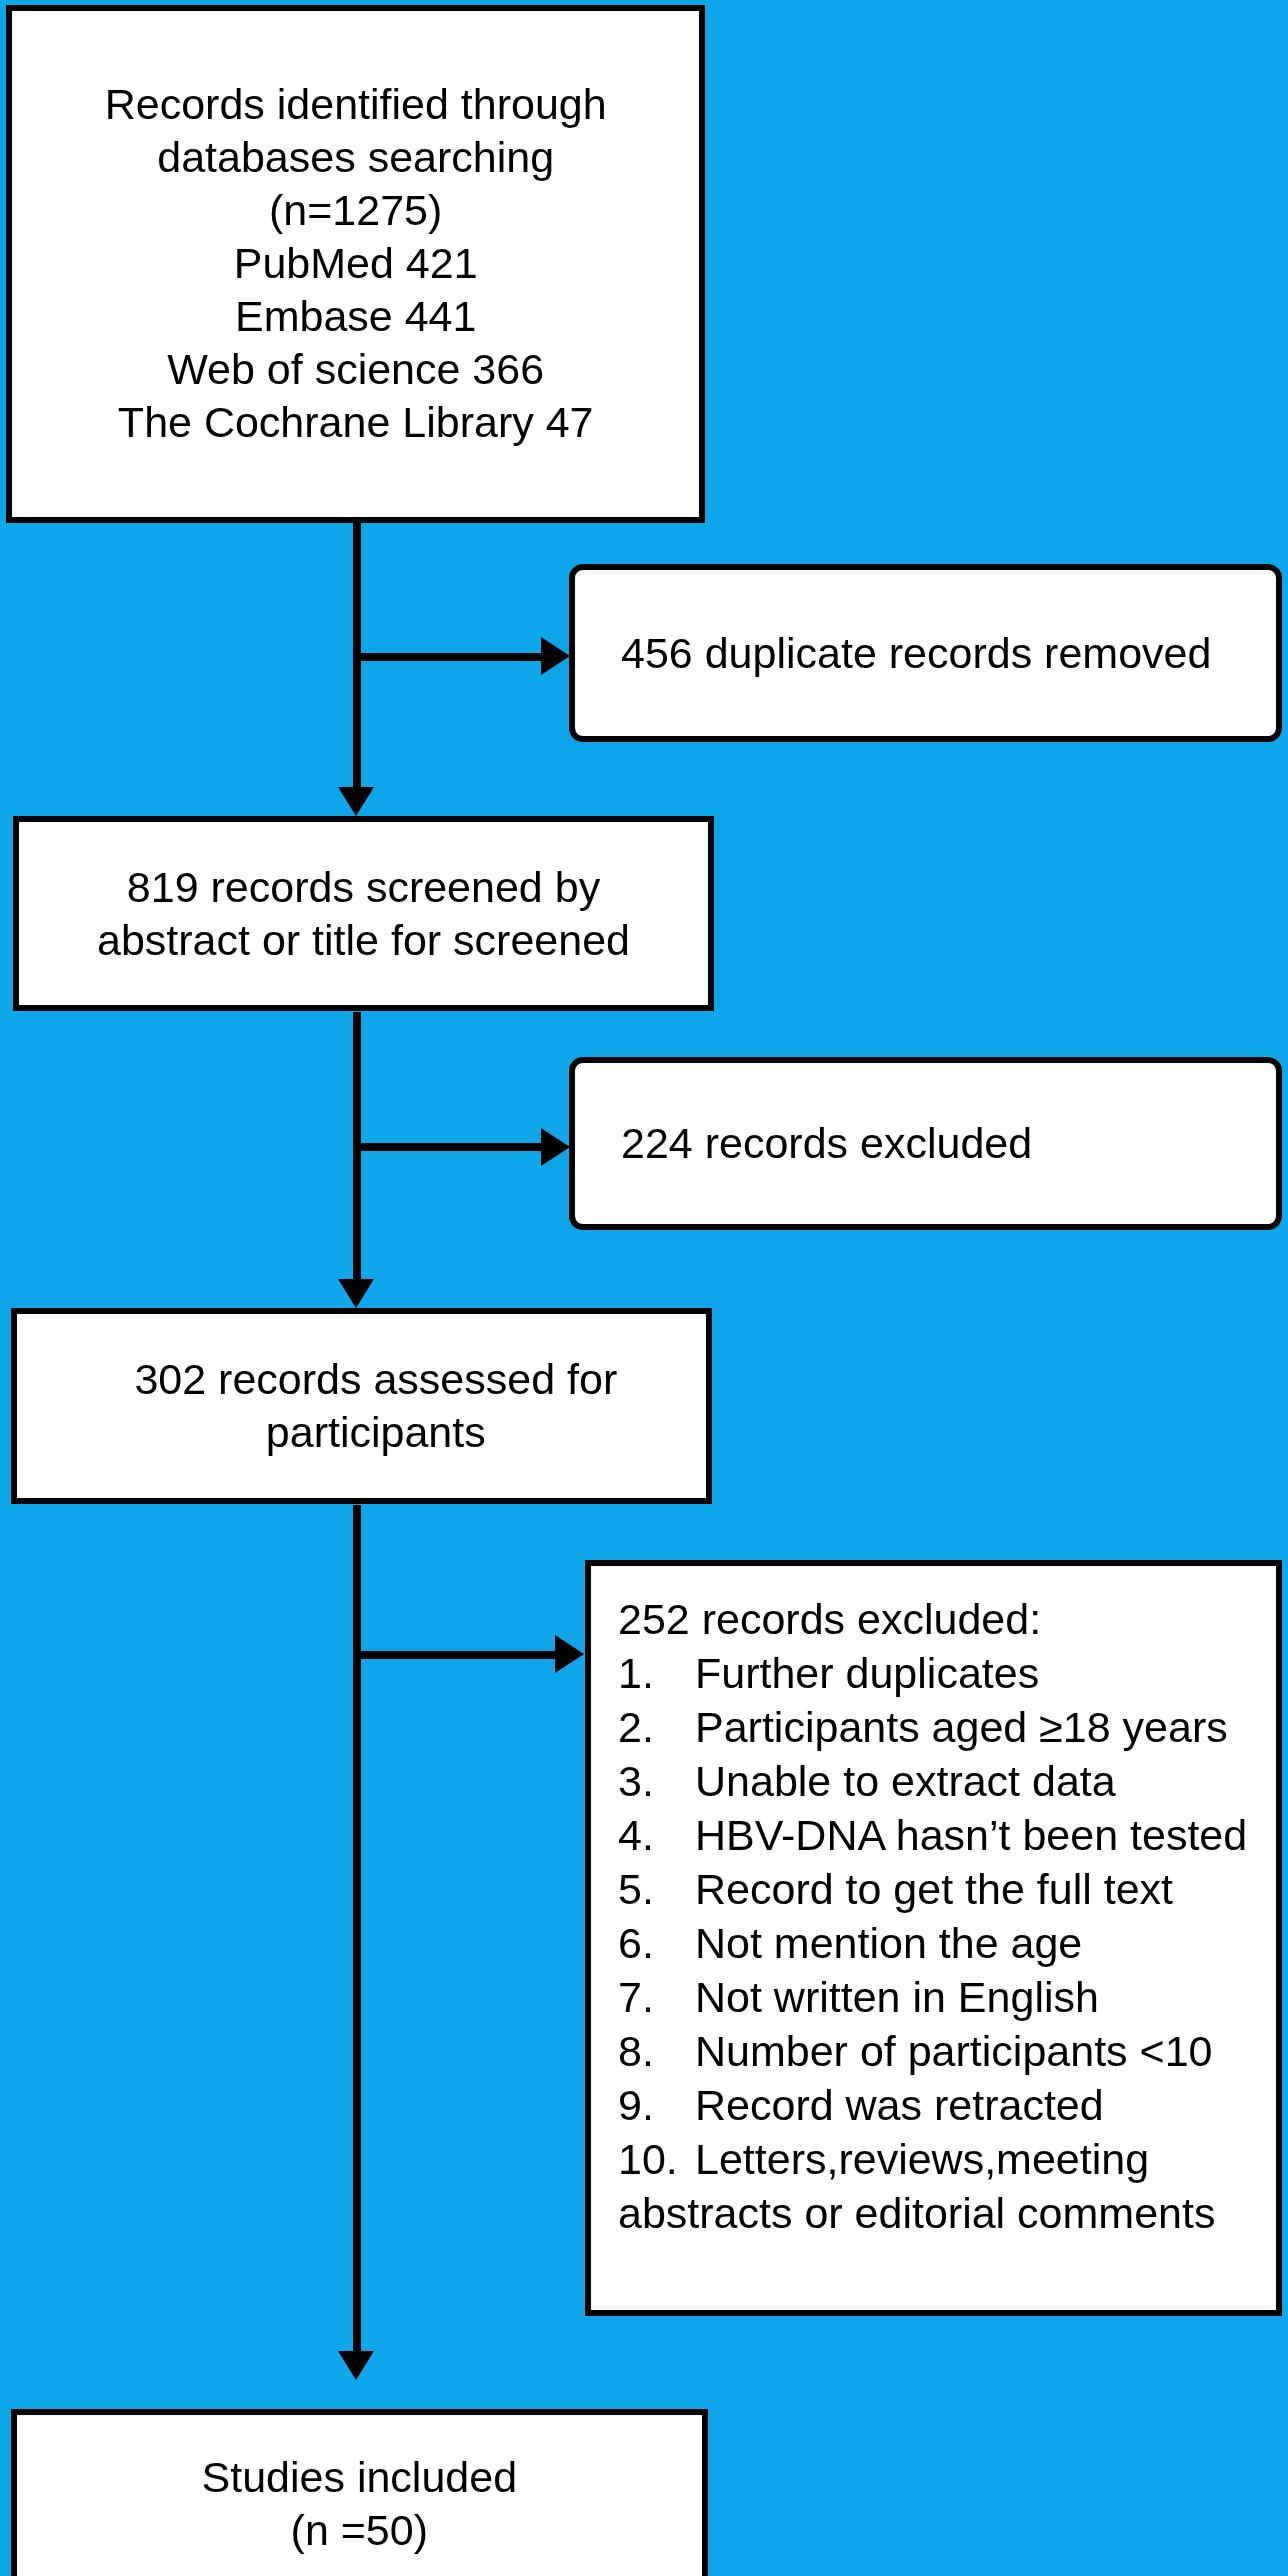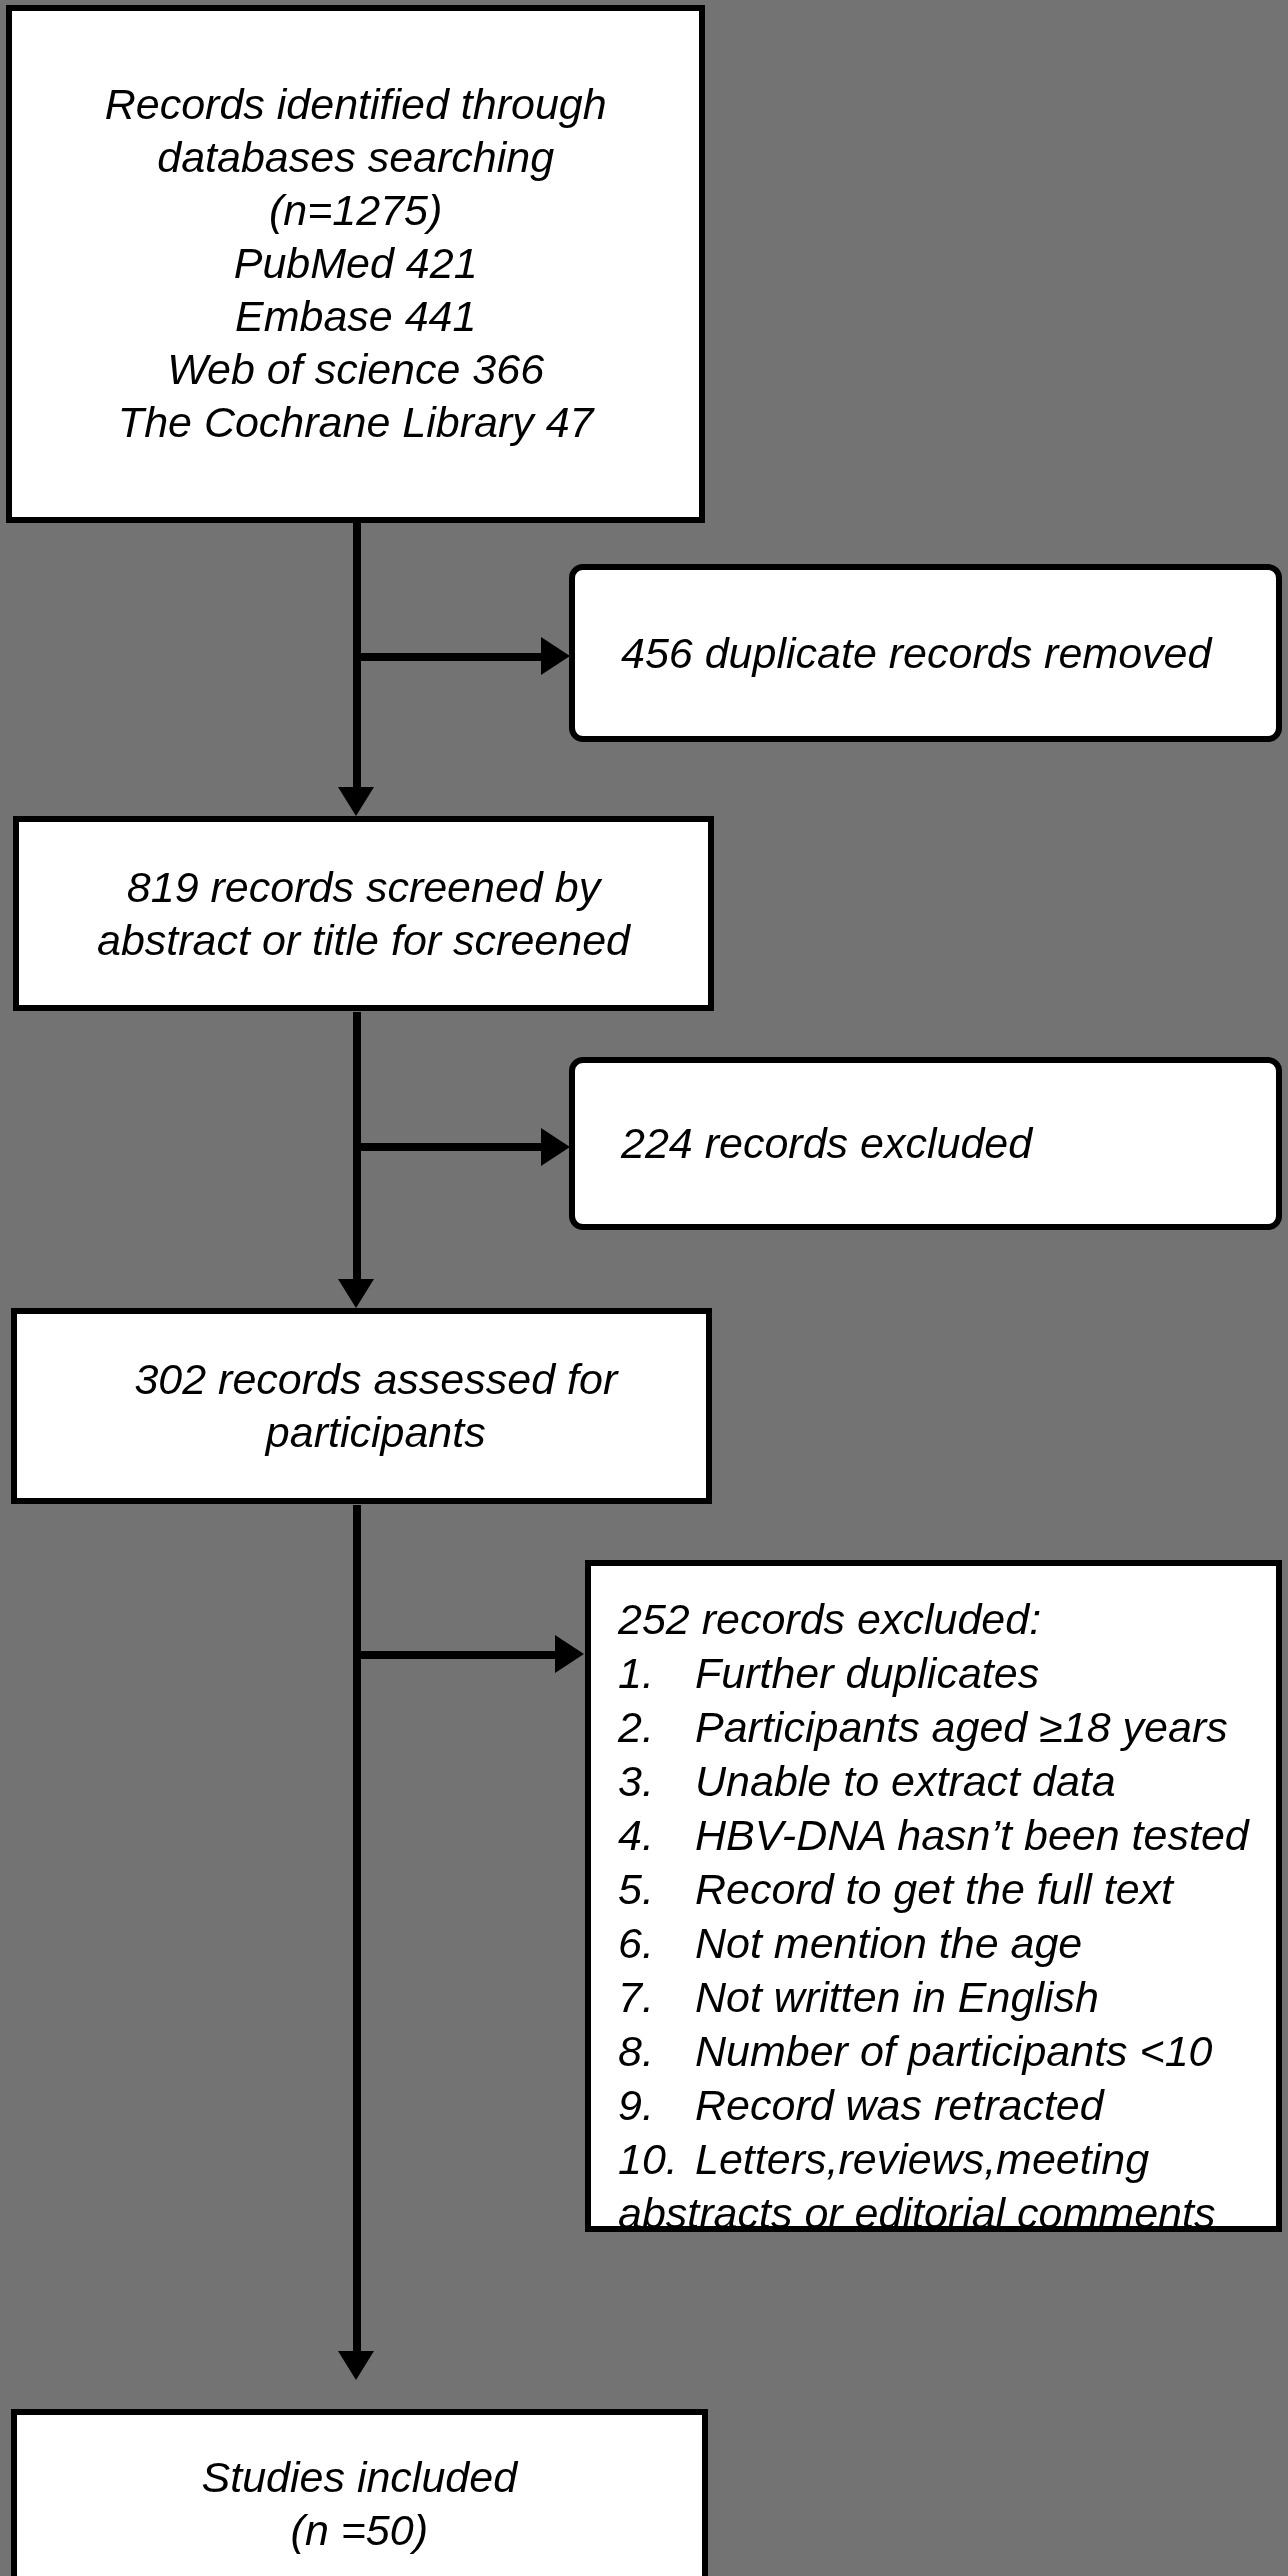--- a/index.html
+++ b/index.html
@@ -4,25 +4,24 @@
 <style>
   html, body {
     margin: 0;
     padding: 0;
     background: #ffffff;
   }
   .canvas {
     position: relative;
     width: 1288px;
     height: 2576px;
-    background: #737373;
+    background: #0ea5e9;
     font-family: "Liberation Sans", "DejaVu Sans", sans-serif;
     color: #000000;
     overflow: hidden;
-    font-style: italic;
   }
   .fbox {
     position: absolute;
     box-sizing: border-box;
     border: 6.2px solid #000000;
     background: #ffffff;
     font-size: 43px;
     line-height: 53px;
     color: #000000;
   }
@@ -131,21 +130,21 @@
     <div class="box-line">302 records assessed for</div>
     <div class="box-line">participants</div>
   </div>
 
   <div class="vline" style="left:353px; top:1505px; height:847px;"></div>
   <div class="arrow-down" style="left:338px; top:2351px;"></div>
 
   <div class="hline" style="left:357px; top:1651px; width:199px;"></div>
   <div class="arrow-right" style="left:555px; top:1635px;"></div>
 
-  <div class="fbox list-box" style="left:585px; top:1560px; width:697px; height:672px;">
+  <div class="fbox list-box" style="left:585px; top:1560px; width:697px; height:756px;">
     <div class="list-title">252 records excluded:</div>
     <div class="list-item">
       <span class="num">1.</span><span>Further duplicates</span>
     </div>
     <div class="list-item">
       <span class="num">2.</span><span>Participants aged ≥18 years</span>
     </div>
     <div class="list-item">
       <span class="num">3.</span><span>Unable to extract data</span>
     </div>

